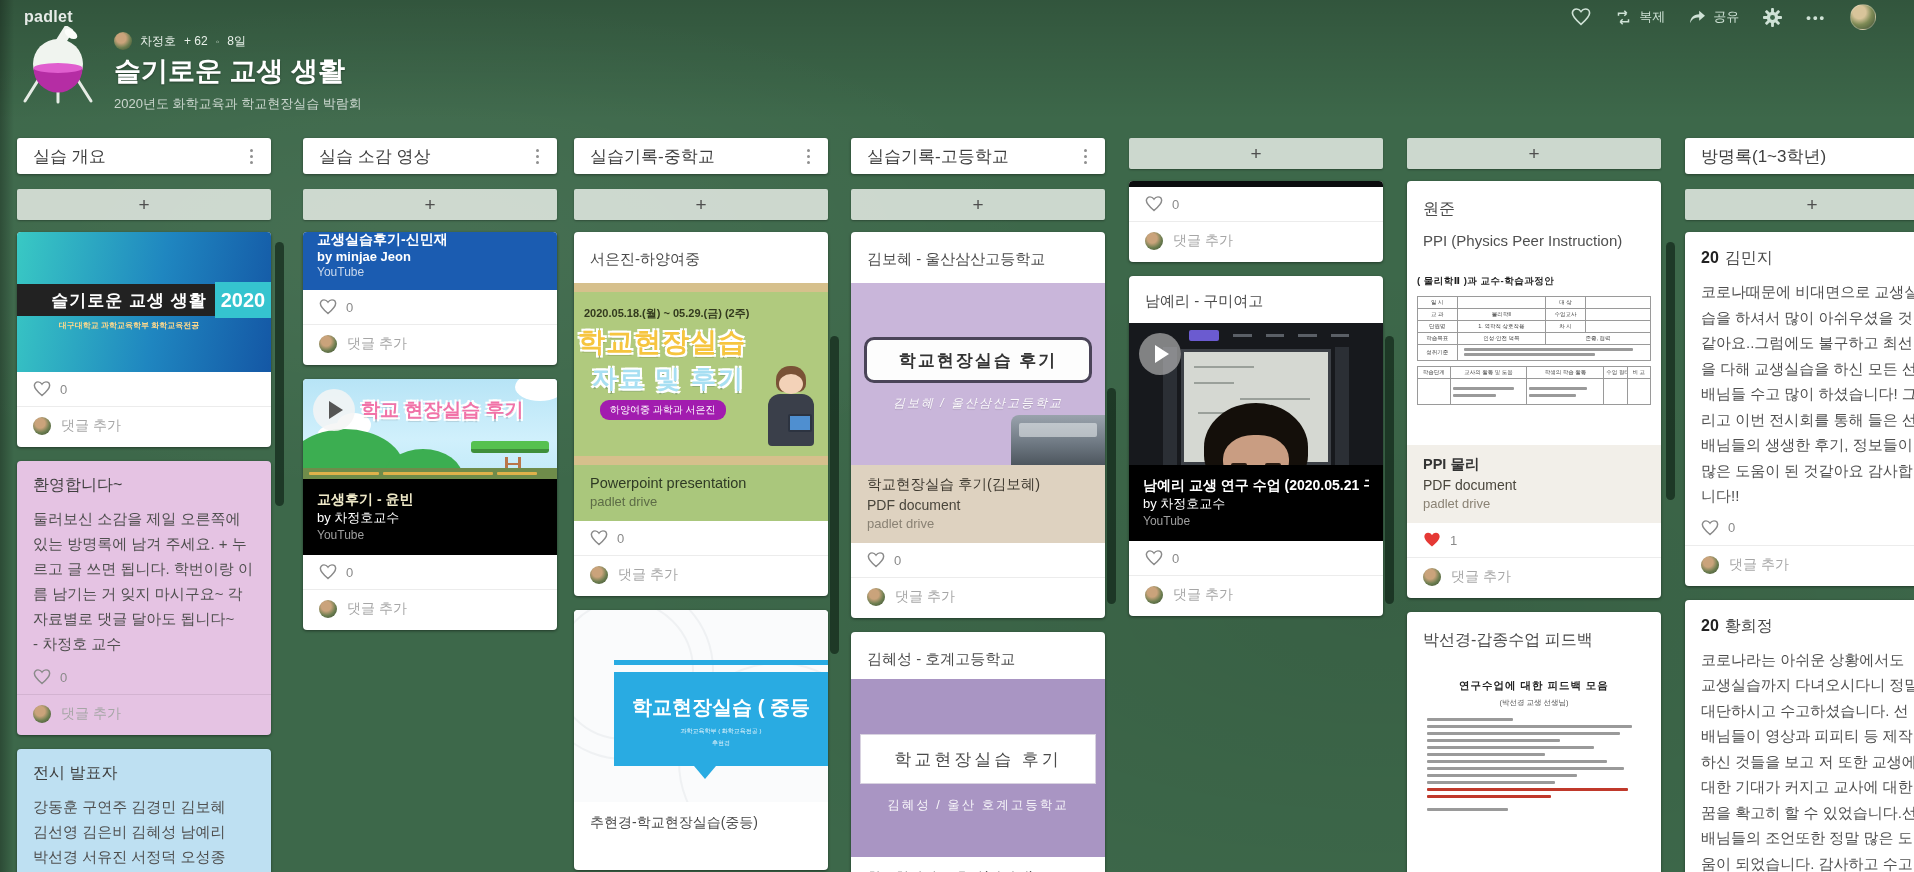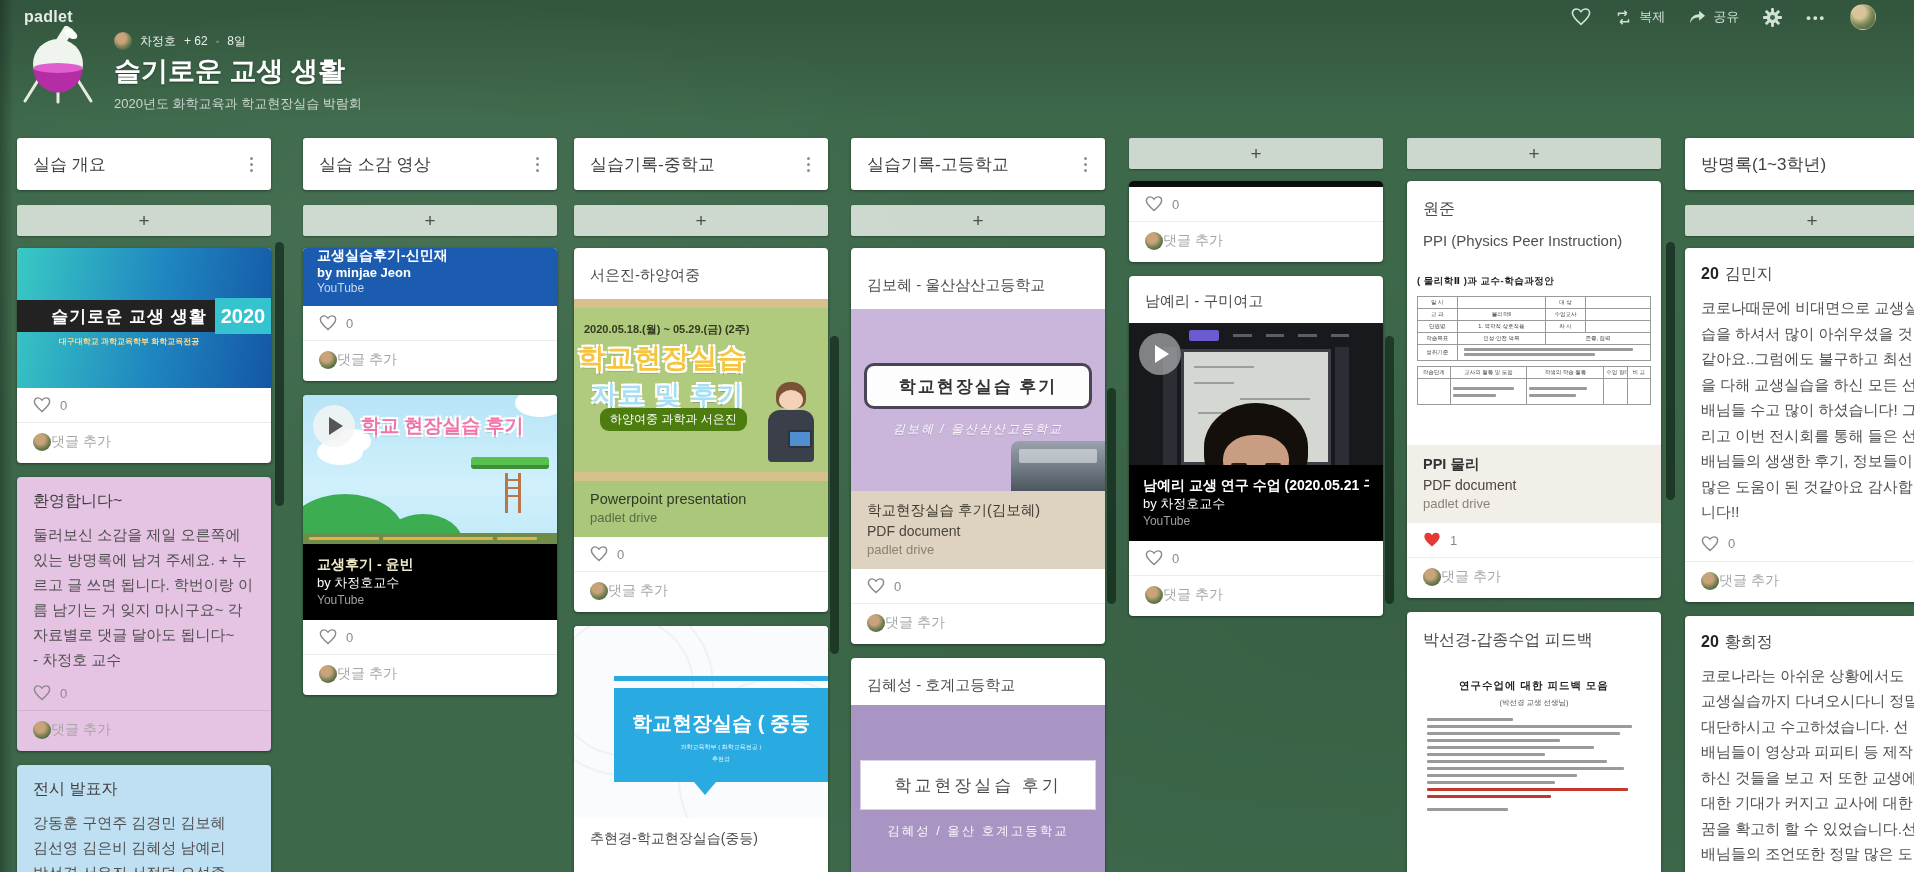--- a/index.html
+++ b/index.html
@@ -26,69 +26,69 @@
   .board-header{position:absolute;left:12px;top:26px;display:flex;align-items:flex-start;z-index:4}
   .flask{width:92px;height:78px;flex:none}
   .bh-text{margin-left:10px;margin-top:6px}
   .byline{display:flex;align-items:center;gap:8px;color:#e9f1ea;font-size:12px}
   .byline .sep{color:#bfd3c4;font-size:10px}
   .mini-ava{width:18px;height:18px;border-radius:50%;background:radial-gradient(circle at 40% 35%,#caa37b 0 30%,#6b7d4f 60%,#37452e 100%);flex:none}
   .board-title{color:#fff;font-size:27px;font-weight:bold;margin-top:3px;text-shadow:0 1px 2px rgba(0,0,0,.35)}
   .board-sub{color:rgba(255,255,255,.72);font-size:13px;margin-top:6px}
   
   .column{position:absolute;top:138px;width:254px}
-  .col-header{background:#fff;border-radius:3px;height:52px;display:flex;align-items:center;justify-content:space-between;padding:0 10px 0 16px;box-shadow:0 1px 3px rgba(0,0,0,.4);margin-bottom:15px}
+  .col-header{background:#fff;border-radius:3px;height:36px;display:flex;align-items:center;justify-content:space-between;padding:0 10px 0 16px;box-shadow:0 1px 3px rgba(0,0,0,.4);margin-bottom:15px}
   .col-title{font-size:17px;color:#3f3f3f}
   .kebab{width:20px;height:26px;display:flex;flex-direction:column;align-items:center;justify-content:center;cursor:pointer}
   .kebab i{display:block;width:3px;height:3px;border-radius:50%;background:#8f8f8f;margin:1.5px 0}
   .add-bar{background:rgba(240,244,239,.8);border-radius:2px;height:31px;display:flex;align-items:center;justify-content:center;color:#4f4f4f;font-size:19px;margin-bottom:12px;box-shadow:0 1px 2px rgba(0,0,0,.3);cursor:pointer}
   .card{background:#fff;border-radius:4px;box-shadow:0 1px 3px rgba(0,0,0,.45);margin-bottom:14px;overflow:hidden}
   .card-title{padding:16px 16px 10px;font-size:15px;color:#4a4a4a}
   .likes-row{display:flex;align-items:center;gap:9px;padding:9px 16px;color:#8a8a8a;font-size:13px}
-  .comment-row{display:flex;align-items:center;padding:10px 16px 12px;border-top:1px solid #ececec;color:#a6a6a6;font-size:14px;cursor:pointer}
+  .comment-row{display:flex;align-items:center;gap:10px;padding:10px 16px 12px;border-top:1px solid #ececec;color:#a6a6a6;font-size:14px;cursor:pointer}
   .card.tint .comment-row{border-top-color:rgba(0,0,0,.08)}
   .heart-o{display:block}
   
   .banner-img{height:140px;background:linear-gradient(100deg,#39c9c4 0%,#1f86c0 55%,#1457a5 100%);position:relative;overflow:hidden}
   .banner-band{position:absolute;left:0;right:30px;top:52px;height:32px;background:#222;display:flex;align-items:center;justify-content:center}
   .banner-band span{color:#fff;font-weight:bold;font-size:17px;letter-spacing:1px}
   .banner-year{position:absolute;right:0;top:50px;width:56px;height:36px;background:#35c4cf;color:#fff;font-weight:bold;font-size:20px;display:flex;align-items:center;justify-content:center}
   .banner-sub{position:absolute;left:0;right:30px;top:88px;text-align:center;color:#ffd98c;font-size:8px;font-weight:bold}
   .card.pink{background:#e5c3e3}
   .card.skyblue{background:#bee0f2}
   .note-title{padding:14px 16px 2px;font-size:16px;color:#3f3f3f}
   .note-body{padding:8px 16px 4px;font-size:15px;line-height:25px;color:#4f4f4f}
   .note-sig{padding:0 16px 6px;font-size:15px;color:#4f4f4f}
   
   .yt-blue{background:#1b5cb1;color:#fff;padding:6px 14px 10px;overflow:hidden}
   .yt-blue .cut{margin-top:-7px}
   .cap-title{font-size:14px;font-weight:bold;line-height:17px}
   .cap-by{font-size:13px;font-weight:bold;line-height:17px}
   .cap-src{font-size:12px;color:#c9d8ec;line-height:15px}
-  .thumb-cartoon{height:149px;position:relative;background:linear-gradient(180deg,#b7e4f6 0%,#d0f0fc 60%,#c2eaf8 100%);overflow:hidden}
+  .thumb-cartoon{height:100px;position:relative;background:linear-gradient(180deg,#b7e4f6 0%,#d0f0fc 60%,#c2eaf8 100%);overflow:hidden}
   .cloud{position:absolute;background:#fff;border-radius:50%}
   .cartoon-title{position:absolute;left:58px;top:18px;font-size:19px;font-weight:900;color:#f173a8;white-space:nowrap;text-shadow:-2px -2px 0 #fff,2px -2px 0 #fff,-2px 2px 0 #fff,2px 2px 0 #fff,0 3px 1px rgba(0,0,0,.15)}
   .hill{position:absolute;background:#3cae51;border-radius:50%}
   .platform{position:absolute;right:8px;top:62px;width:78px;height:12px;background:#56c14f;border-bottom:4px solid #3f8f3a;border-radius:3px}
   .ladder{position:absolute;right:36px;top:78px;width:16px;height:40px;border-left:3px solid #b9764a;border-right:3px solid #b9764a}
   .ladder i{display:block;height:2px;background:#b9764a;margin:6px 0}
   .ticker{position:absolute;left:0;right:0;bottom:0;height:11px;background:#6f8c4a;display:flex;align-items:center;gap:4px;padding:0 6px}
   .ticker i{display:block;height:3px;background:#e0b24a;border-radius:1px}
   .play-badge{position:absolute;left:10px;top:10px;width:42px;height:42px;border-radius:50%;background:rgba(245,245,245,.85);display:flex;align-items:center;justify-content:center}
   .play-badge b{display:block;width:0;height:0;border-left:14px solid #555;border-top:9px solid transparent;border-bottom:9px solid transparent;margin-left:4px}
   .yt-band{background:#000;padding:11px 14px 12px}
   .yt-band .t{color:#efe9c8;font-size:14px;font-weight:bold;line-height:19px;white-space:nowrap;overflow:hidden}
   .yt-band .b{color:#fff;font-size:13px;line-height:18px}
   .yt-band .s{color:#9f9f9f;font-size:12px;line-height:16px}
   
   .chalkboard{height:182px;background:#b0ca7e;border-top:9px solid #d6c08c;border-bottom:9px solid #d6c08c;position:relative;overflow:hidden}
   .cb-date{position:absolute;left:10px;top:14px;font-size:11px;font-weight:bold;color:#333a1e}
   .cb-main1{position:absolute;left:4px;top:32px;font-size:27px;font-weight:900;color:#f6c53f;letter-spacing:1px;text-shadow:-2px -2px 0 #fff,2px -2px 0 #fff,-2px 2px 0 #fff,2px 2px 0 #fff,0 3px 0 rgba(90,90,30,.25)}
   .cb-main2{position:absolute;left:18px;top:70px;font-size:25px;font-weight:900;color:#a7dff2;letter-spacing:2px;text-shadow:-2px -2px 0 #fff,2px -2px 0 #fff,-2px 2px 0 #fff,2px 2px 0 #fff,0 3px 0 rgba(40,80,90,.25)}
-  .cb-badge{position:absolute;left:26px;top:100px;background:#4d7c0f;color:#fff;font-size:12px;padding:3px 10px;border-radius:9px}
+  .cb-badge{position:absolute;left:26px;top:108px;background:#a21caf;color:#fff;font-size:10px;padding:3px 10px;border-radius:9px}
   .teacher{position:absolute;right:6px;bottom:4px;width:64px;height:86px}
   .t-hair{position:absolute;left:18px;top:0;width:30px;height:26px;background:#7a5236;border-radius:14px 14px 8px 8px}
   .t-face{position:absolute;left:21px;top:8px;width:24px;height:20px;background:#f3d2b8;border-radius:50%}
   .t-body{position:absolute;left:10px;top:28px;width:46px;height:52px;background:#3a3f4a;border-radius:12px 12px 4px 4px}
   .t-book{position:absolute;left:30px;top:48px;width:24px;height:18px;background:#4f8fd0;border:2px solid #2c3340;border-radius:2px}
   .attach-green{background:#aac77c;padding:10px 16px 12px}
   .attach-green .n{font-size:14.5px;color:#2f3a24}
   .attach-green .s{font-size:13px;color:#5d6c46;margin-top:3px}
   .slide{height:192px;background:#fafbfc;position:relative;overflow:hidden}
   .ring{position:absolute;border:2px solid rgba(120,130,140,.08);border-radius:50%}
@@ -404,21 +404,21 @@
     <span class="col-title">실습기록-고등학교</span>
     <span class="kebab">
         <i></i>
         <i></i>
         <i></i>
       </span>
   </div>
   <div class="add-bar">+</div>
 
   <div class="card">
-    <div class="card-title" style="padding:28px 16px 14px">김보혜 - 울산삼산고등학교</div>
+    <div class="card-title" style="padding:18px 16px 14px">김보혜 - 울산삼산고등학교</div>
     <div class="lav">
       <div class="lav-box">학교현장실습 후기</div>
       <div class="lav-sub">김보혜 / 울산삼산고등학교</div>
       <div class="lav-photo">
           <i></i>
         </div>
     </div>
     <div class="attach-tan">
       <div class="n">학교현장실습 후기(김보혜)</div>
       <div class="f">PDF document</div>

